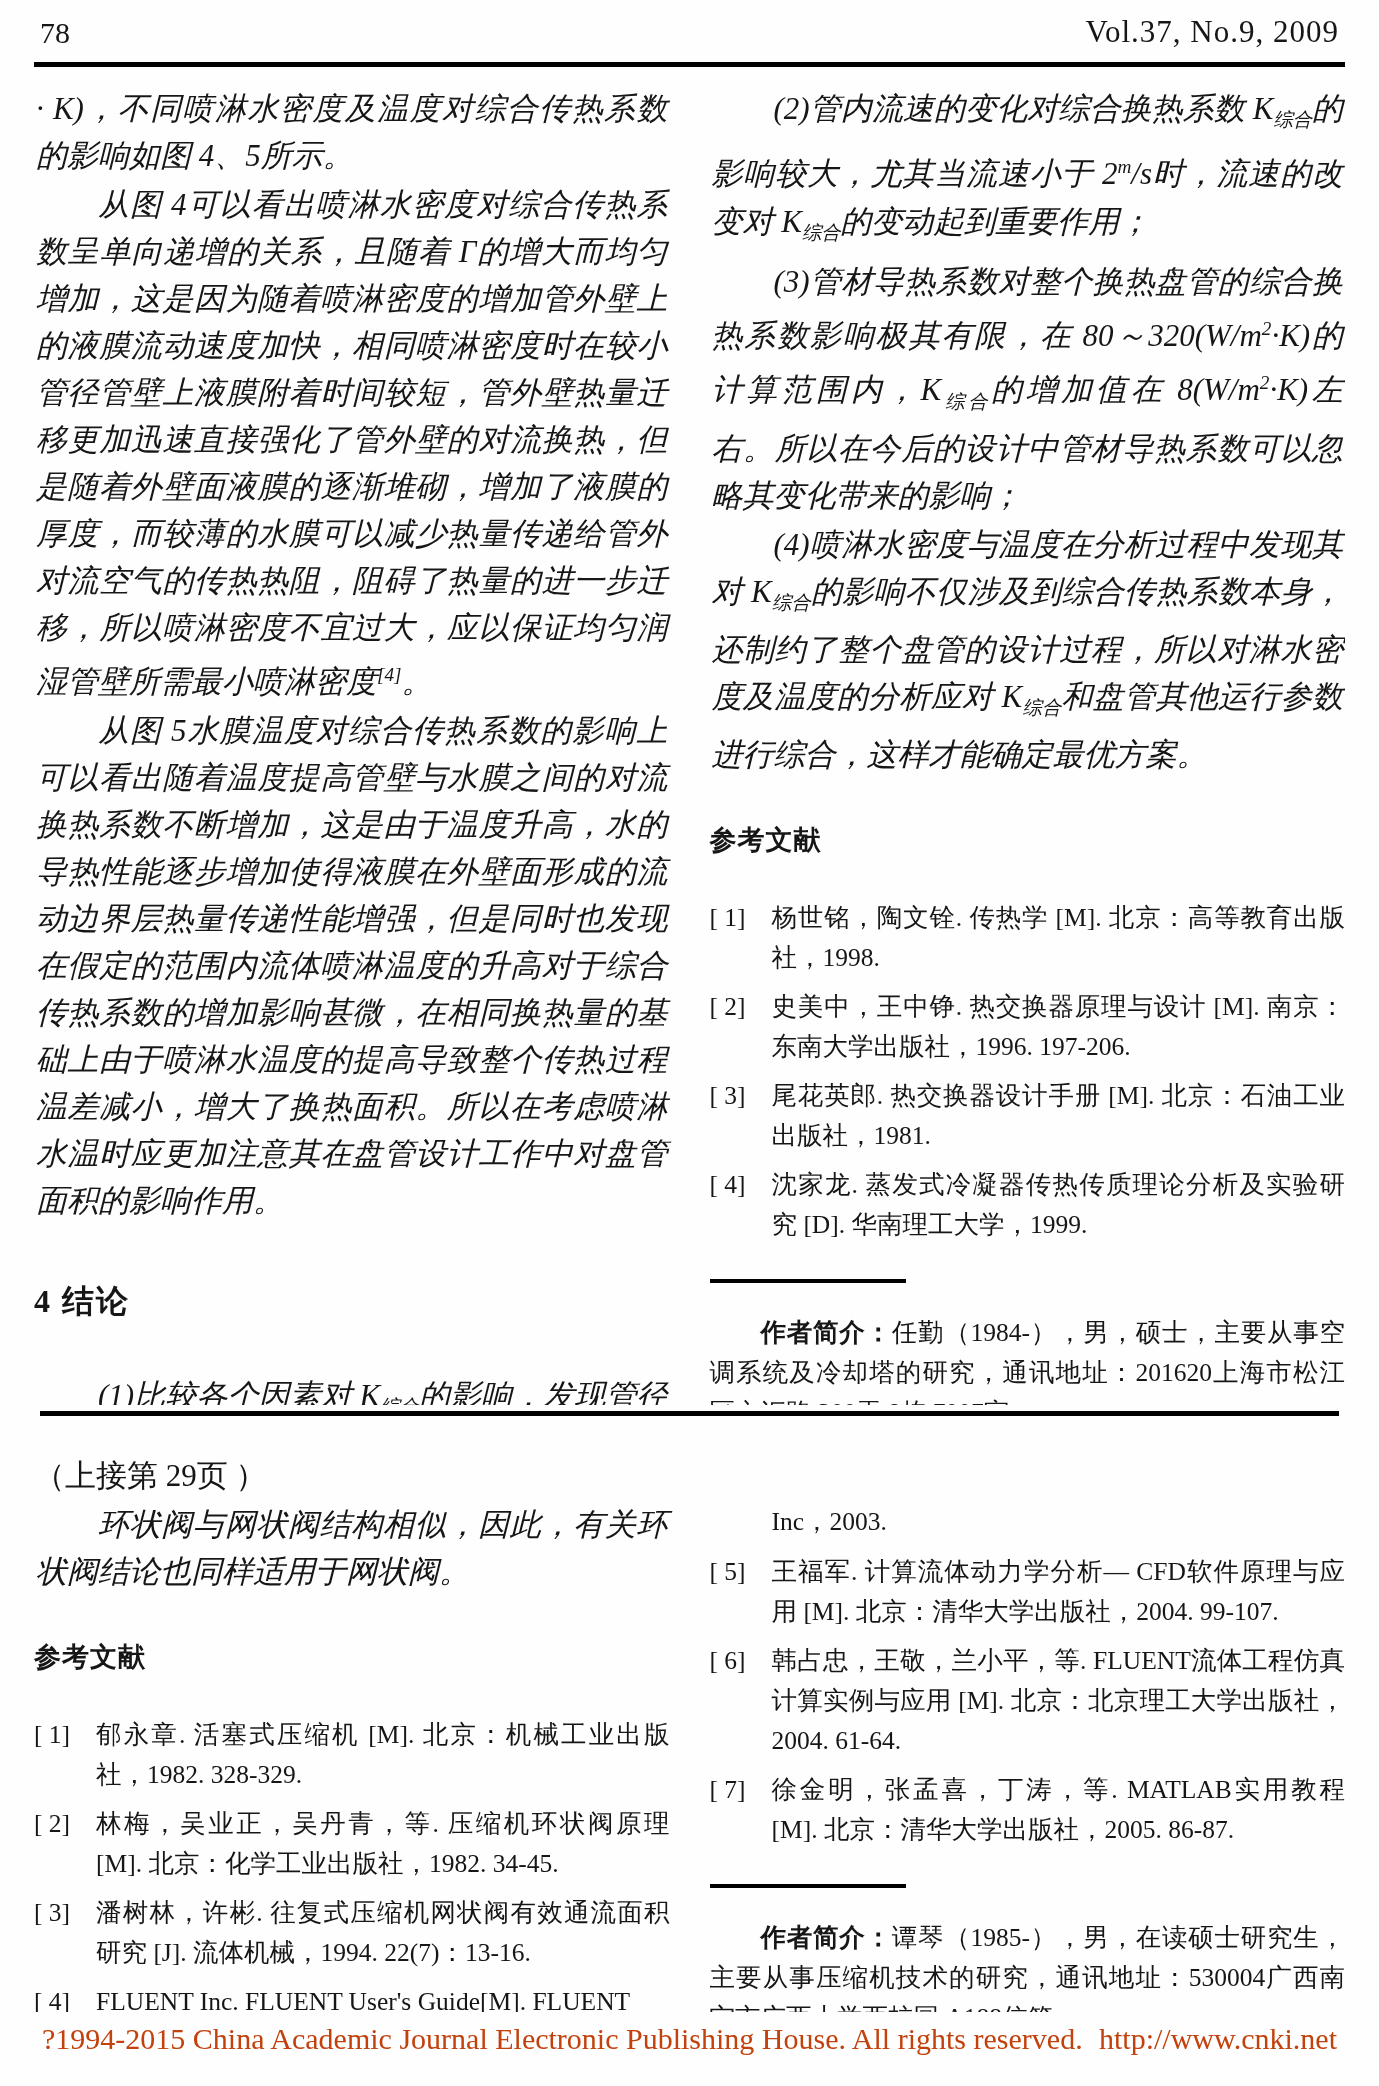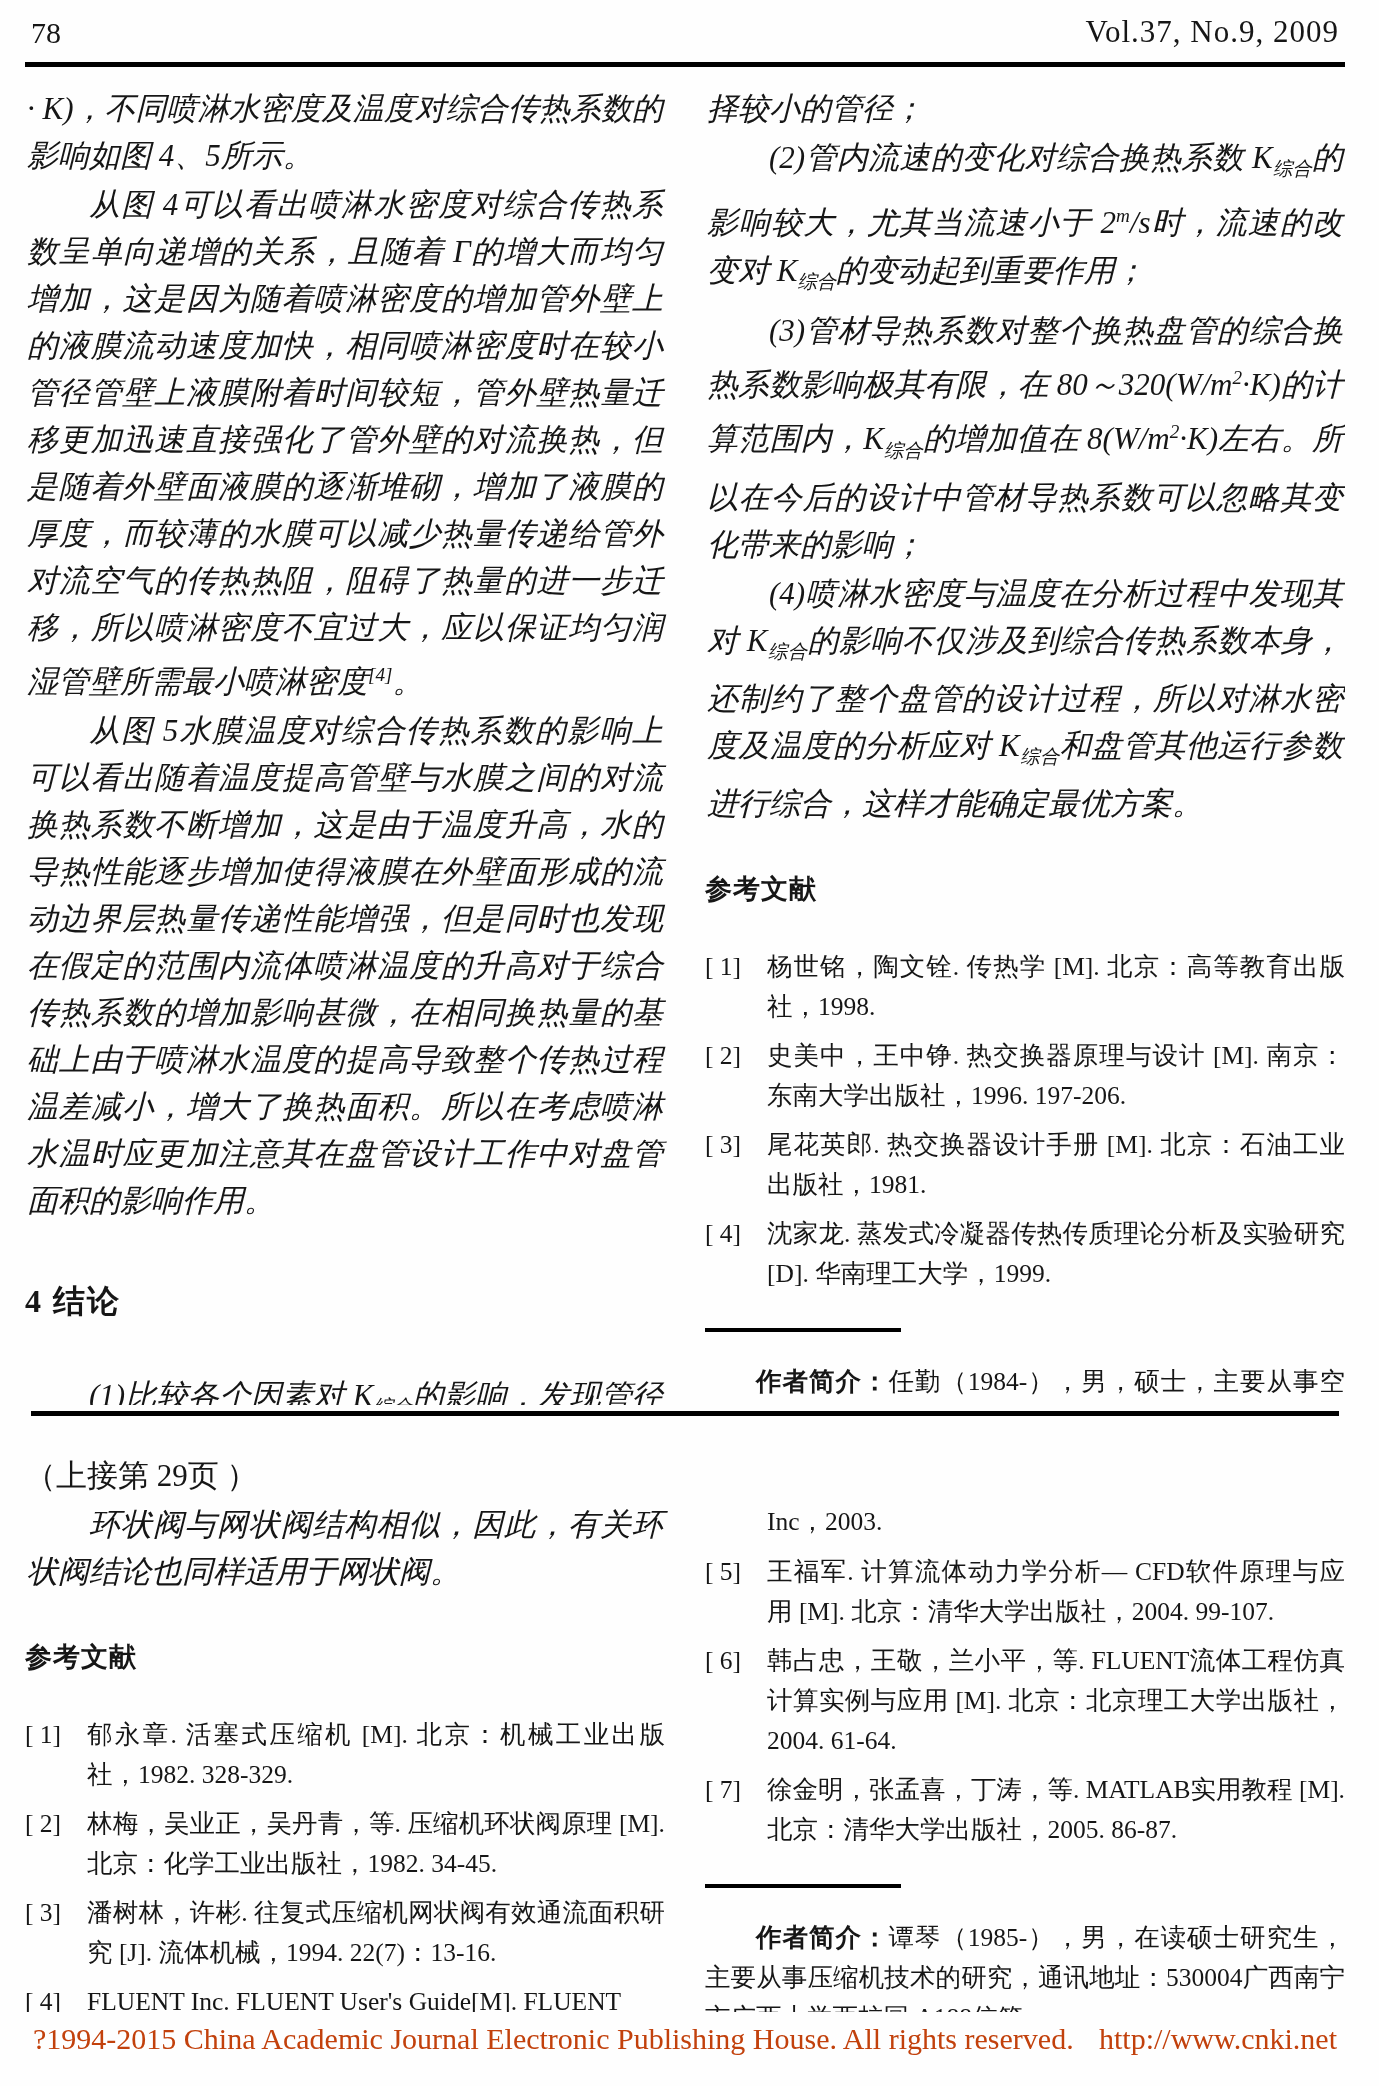--- a/index.html
+++ b/index.html
@@ -1,21 +1,21 @@
 <!DOCTYPE html>
 <html><head>
 <meta charset="utf-8">
 <style>
   html,body { margin:0; padding:0; background:#ffffff; }
   .page {
     position:relative; box-sizing:border-box;
     width:1379px; height:2086px;
     background:#fefefe; color:#161616;
     font-family:"Liberation Serif","DejaVu Serif",serif;
-    padding:14px 34px 0 25px;
+    padding:14px 34px 0 34px;
     display:flex; flex-direction:column;
     overflow:hidden;
   }
   .header {
     display:flex; justify-content:space-between; align-items:flex-end;
     border-bottom:5px solid #000;
     padding:0 6px 12px 6px;
   }
   .pageno { font-size:30px; }
   .jtitle { font-size:33px; letter-spacing:3px; }
@@ -67,21 +67,20 @@
 
   <div class="cols a1">
     <div class="col">
       <p class="body-p"><span>· K)，不同喷淋水密度及温度对综合传热系数的影响如图 4、5所示。</span></p>
       <p class="body-p indent"><span>从图 4可以看出喷淋水密度对综合传热系数呈单向递增的关系，且随着 Γ的增大而均匀增加，这是因为随着喷淋密度的增加管外壁上的液膜流动速度加快，相同喷淋密度时在较小管径管壁上液膜附着时间较短，管外壁热量迁移更加迅速直接强化了管外壁的对流换热，但是随着外壁面液膜的逐渐堆砌，增加了液膜的厚度，而较薄的水膜可以减少热量传递给管外对流空气的传热热阻，阻碍了热量的进一步迁移，所以喷淋密度不宜过大，应以保证均匀润湿管壁所需最小喷淋密度</span><sup>[4]</sup><span>。</span></p>
       <p class="body-p indent"><span>从图 5水膜温度对综合传热系数的影响上可以看出随着温度提高管壁与水膜之间的对流换热系数不断增加，这是由于温度升高，水的导热性能逐步增加使得液膜在外壁面形成的流动边界层热量传递性能增强，但是同时也发现在假定的范围内流体喷淋温度的升高对于综合传热系数的增加影响甚微，在相同换热量的基础上由于喷淋水温度的提高导致整个传热过程温差减小，增大了换热面积。所以在考虑喷淋水温时应更加注意其在盘管设计工作中对盘管面积的影响作用。</span></p>
       <div class="sec-h">4  结论</div>
       <p class="body-p indent"><span>(1)比较各个因素对 K</span><sub>综合</sub><span>的影响，发现管径越小换热效果都将得到加强，所以在设计过程中可在保证换热面积和冷却流体流量的前提下，选</span></p>
     </div>
     <div class="col">
-      <p class="body-p"><span>择较小的管径；</span></p>
       <p class="body-p indent"><span>(2)管内流速的变化对综合换热系数 K</span><sub>综合</sub><span>的影响较大，尤其当流速小于 2</span><sup>m</sup><span>/s时，流速的改变对 K</span><sub>综合</sub><span>的变动起到重要作用；</span></p>
       <p class="body-p indent"><span>(3)管材导热系数对整个换热盘管的综合换热系数影响极其有限，在 80～320(W/m</span><sup>2</sup><span>·K)的计算范围内，K</span><sub>综合</sub><span>的增加值在 8(W/m</span><sup>2</sup><span>·K)左右。所以在今后的设计中管材导热系数可以忽略其变化带来的影响；</span></p>
       <p class="body-p indent"><span>(4)喷淋水密度与温度在分析过程中发现其对 K</span><sub>综合</sub><span>的影响不仅涉及到综合传热系数本身，还制约了整个盘管的设计过程，所以对淋水密度及温度的分析应对 K</span><sub>综合</sub><span>和盘管其他运行参数进行综合，这样才能确定最优方案。</span></p>
       <div class="refs-h">参考文献</div>
       <div class="ref">
         <span class="ref-label">[ 1]</span>
         <span class="ref-text">杨世铭，陶文铨. 传热学 [M]. 北京：高等教育出版社，1998.</span>
       </div>
       <div class="ref">
         <span class="ref-label">[ 2]</span>

